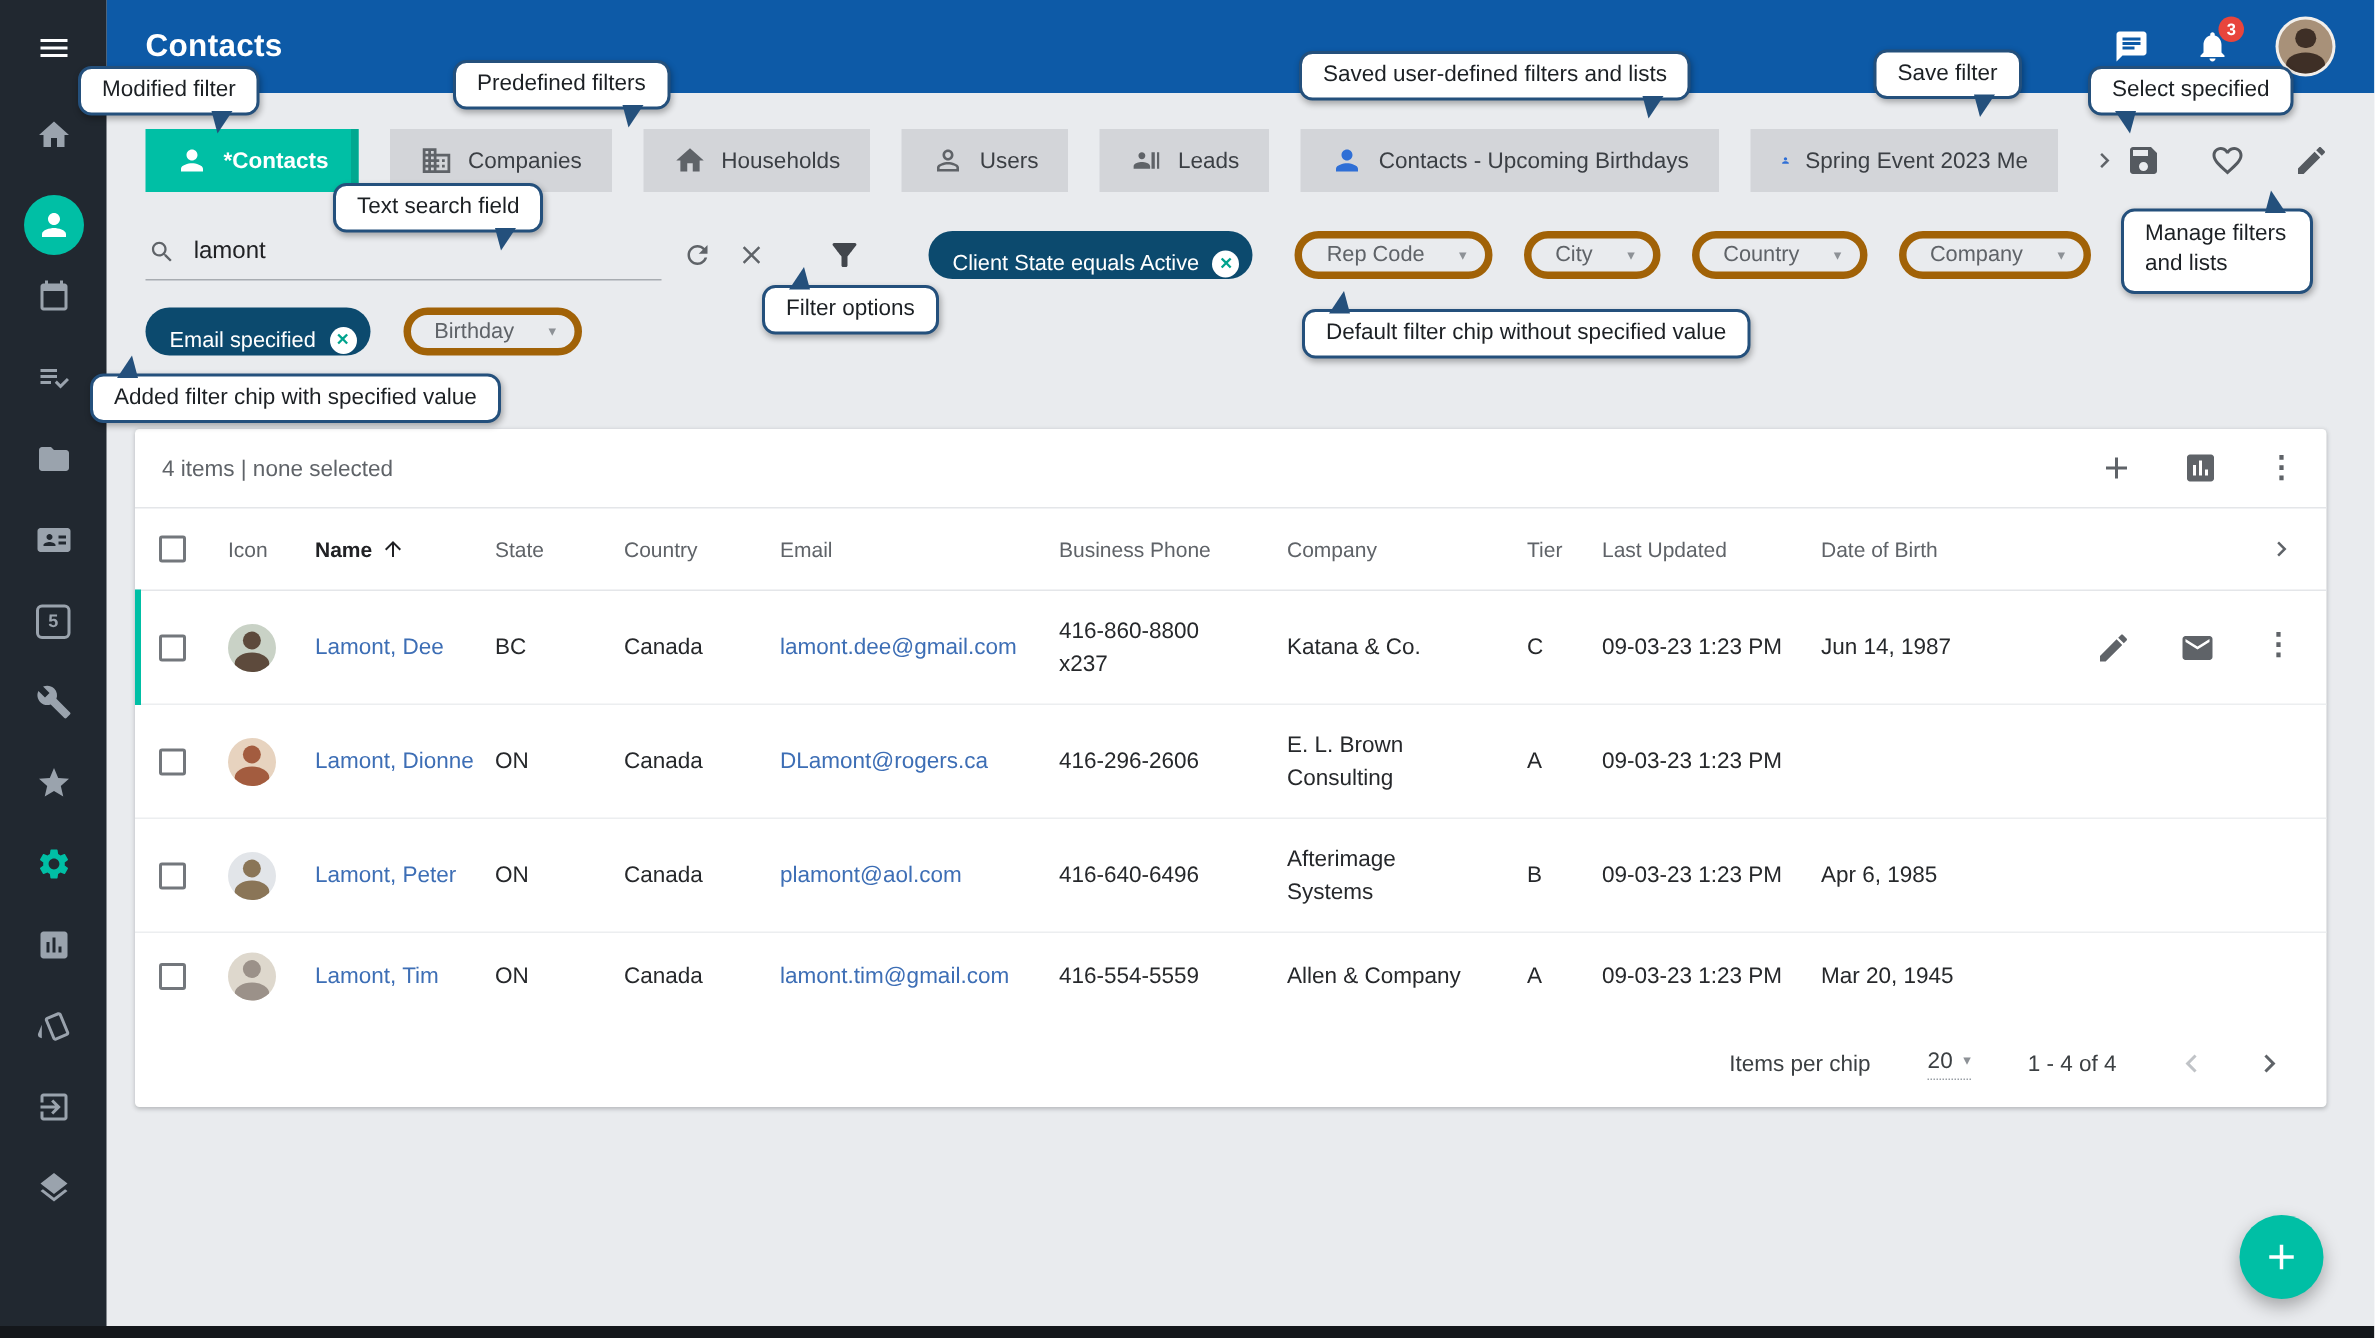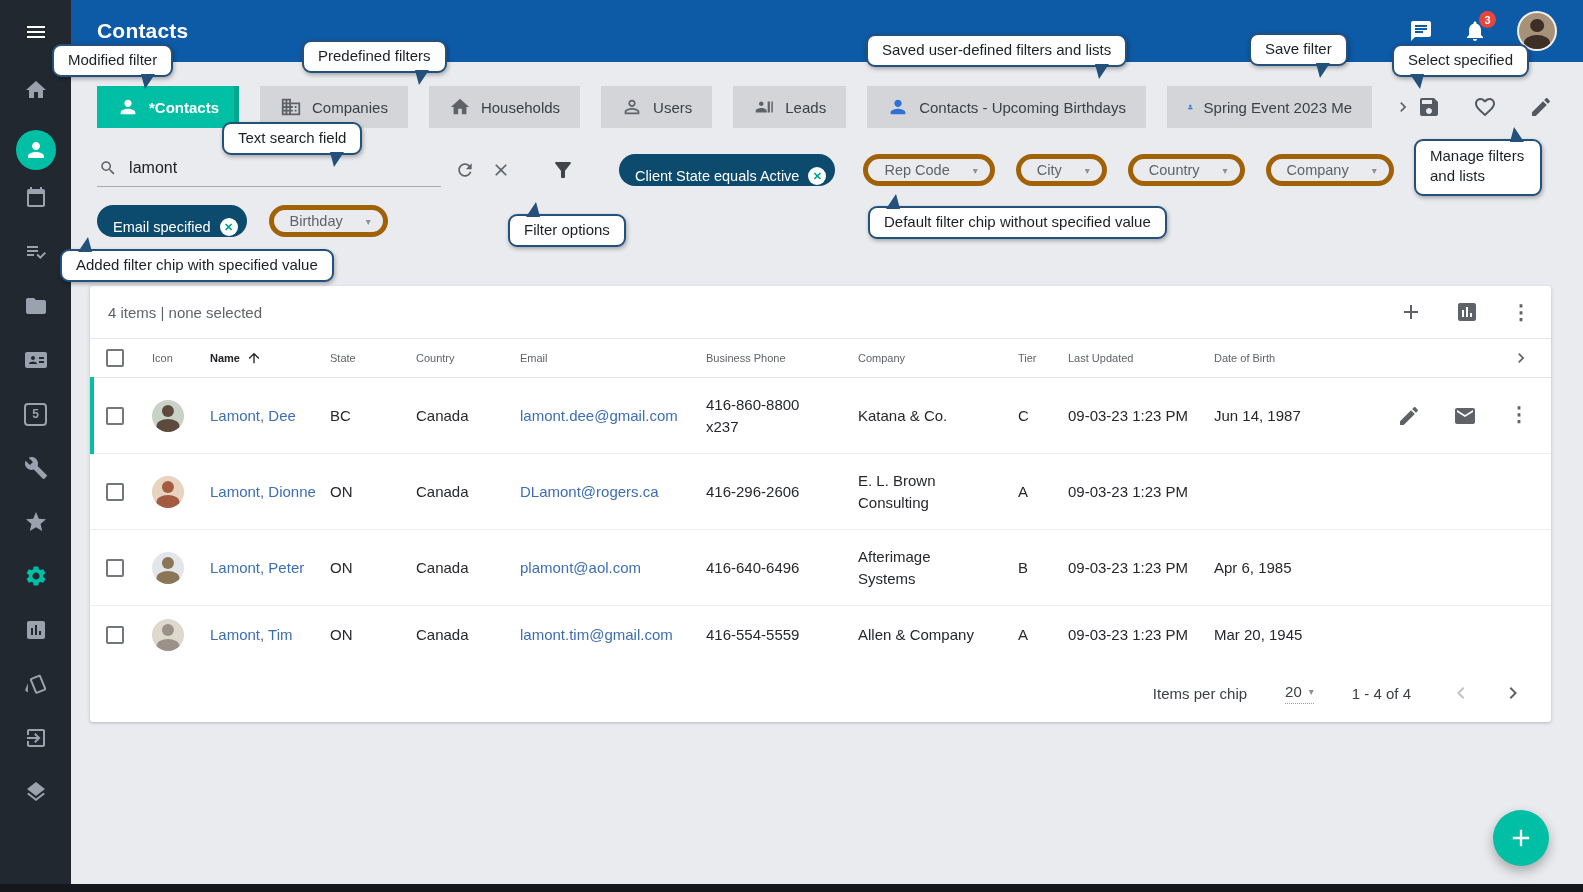--- a/index.html
+++ b/index.html
@@ -75,21 +75,21 @@
   .search-row .chips{display:flex;gap:21px;margin-left:28px;}
   .chips-row2{position:absolute;top:143px;left:26px;display:flex;gap:22px;}
 
   
   .card{position:absolute;top:224px;left:19px;width:1461px;background:#fff;border-radius:3px;
         box-shadow:0 1px 3px rgba(60,64,67,.3);box-sizing:border-box;}
   .card-toolbar{height:52px;display:flex;align-items:center;padding:0 20px 0 18px;color:#5f6368;font-size:15px;}
   .card-tools{margin-left:auto;display:flex;gap:32px;align-items:center;color:#5f6368;}
   .grid{display:grid;grid-template-columns:46px 58px 120px 86px 104px 186px 152px 160px 50px 146px 150px 1fr;
         align-items:center;padding:0 20px 0 16px;box-sizing:border-box;}
-  .thead{height:40px;border-top:1px solid #e4e6e9;border-bottom:1px solid #e4e6e9;color:#5f6368;font-size:11px;}
+  .thead{height:56px;border-top:1px solid #e4e6e9;border-bottom:1px solid #e4e6e9;color:#5f6368;font-size:14px;}
   .th-name{color:#202124;font-weight:700;display:flex;align-items:center;gap:6px;}
   .trow{min-height:76px;border-bottom:1px solid #eceef0;font-size:15px;color:#26282b;position:relative;
         padding-top:10px;padding-bottom:10px;line-height:1.45;}
   .trow-last{min-height:58px;border-bottom:none;}
   .trow-selected::before{content:"";position:absolute;left:0;top:-1px;bottom:-1px;width:4px;background:#00bfa5;}
   .link{color:#3d6eb5;cursor:pointer;}
   .cell-pad{padding-right:14px;}
   .phone-cell{padding-right:30px;}
   .company-cell{padding-right:34px;}
   .row-actions{display:flex;justify-content:flex-end;gap:32px;color:#5f6368;padding-right:2px;}
@@ -505,21 +505,21 @@
   </div>
   <div class="callout tail-b-right" style="left:1249px;top:33px;">
     <span>Save filter</span>
   </div>
   <div class="callout tail-b-left" style="left:1392px;top:44px;">
     <span>Select specified</span>
   </div>
   <div class="callout wrap tail-t-right" style="left:1414px;top:139px;">
     <span>Manage filters and lists</span>
   </div>
-  <div class="callout tail-t-left" style="left:508px;top:214px;text-align:right;">
+  <div class="callout tail-t-left" style="left:508px;top:190px;text-align:right;">
     <span>Filter options</span>
   </div>
   <div class="callout tail-t-left" style="left:868px;top:206px;">
     <span>Default filter chip without specified value</span>
   </div>
   <div class="callout tail-t-left" style="left:60px;top:249px;">
     <span>Added filter chip with specified value</span>
   </div>
 
   <div class="bottom-bar"></div>

